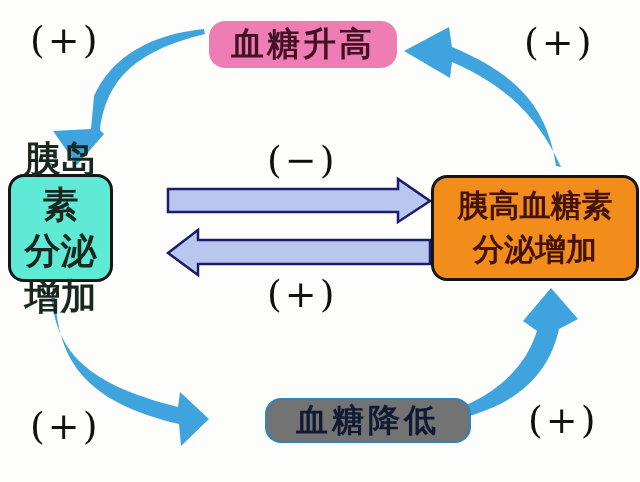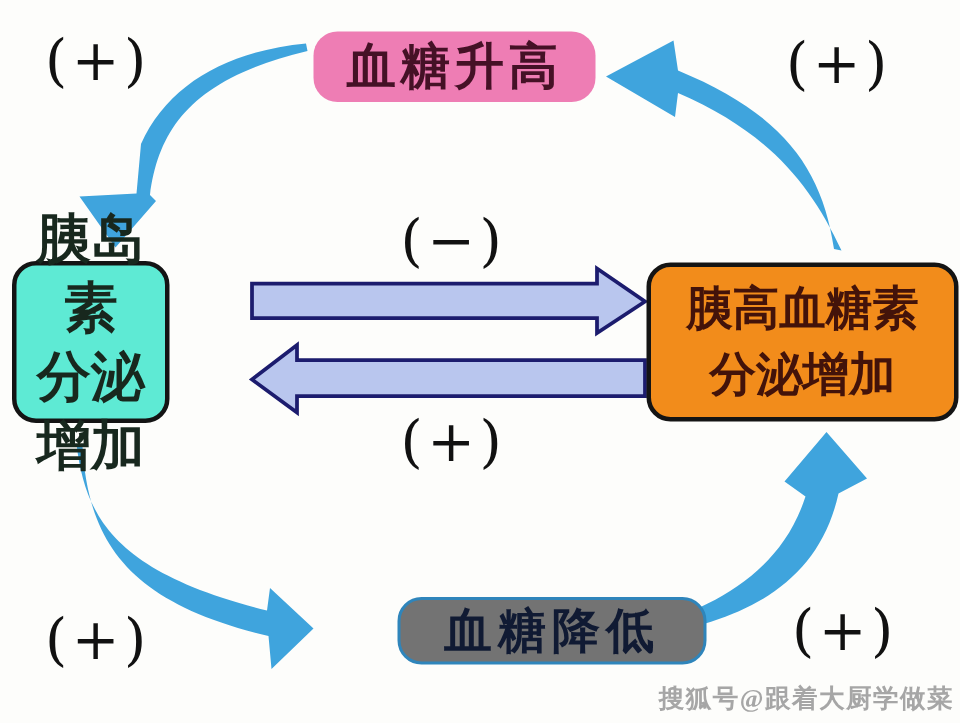--- a/index.html
+++ b/index.html
@@ -142,15 +142,14 @@
     <span>血糖降低</span>
   </div>
 
   <div class="pm-label" id="label-top-left">(+)</div>
   <div class="pm-label" id="label-top-right">(+)</div>
   <div class="pm-label" id="label-mid-neg">(−)</div>
   <div class="pm-label" id="label-mid-pos">(+)</div>
   <div class="pm-label" id="label-bottom-left">(+)</div>
   <div class="pm-label" id="label-bottom-right">(+)</div>
 
-  <div id="watermark">搜狐号@跟着大厨学做菜</div>
 
 </div>
 
 </body></html>

